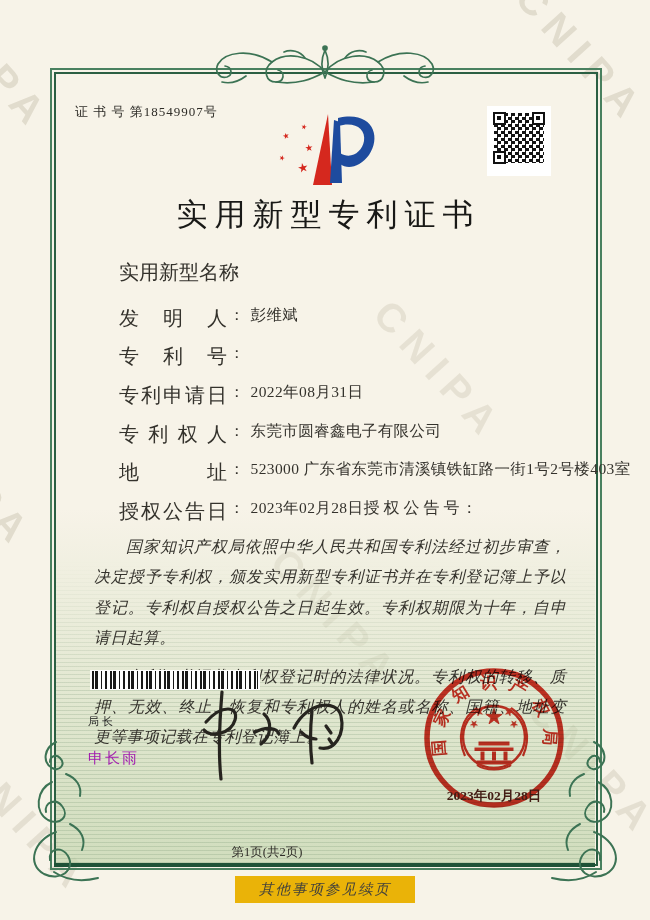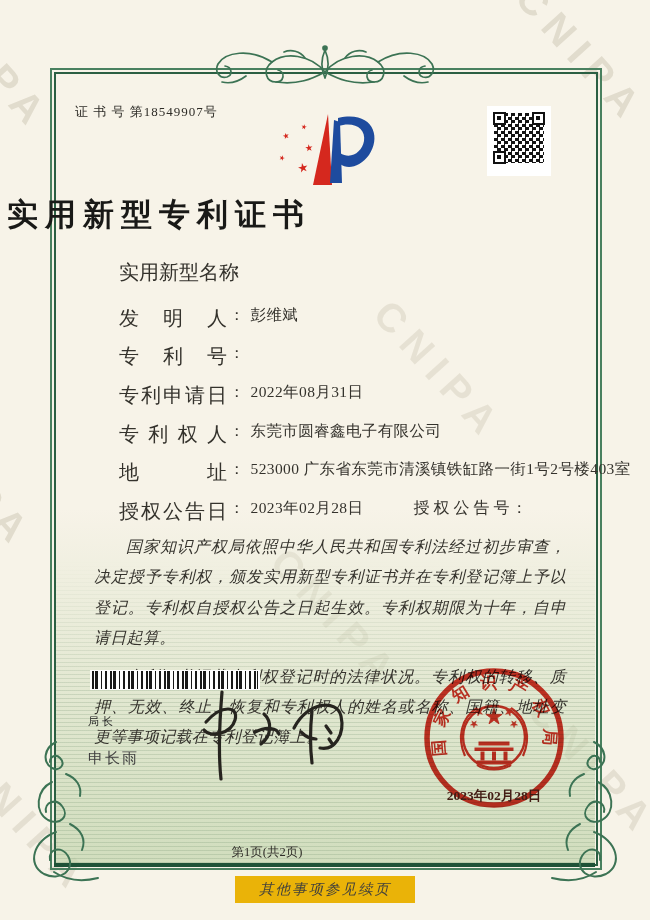--- a/index.html
+++ b/index.html
@@ -23,44 +23,44 @@
   .ornament{position:absolute;pointer-events:none;}
   
   .cert-no{position:absolute;left:75px;top:103px;font-size:13px;letter-spacing:1px;color:#2e2c27;}
   .logo{position:absolute;left:276px;top:110px;width:108px;height:80px;}
   .qr-panel{position:absolute;left:487px;top:106px;width:64px;height:70px;background:#ffffff;}
   .qr{position:absolute;left:7px;top:7px;width:50px;height:50px;
       background:repeating-conic-gradient(#151515 0% 25%,#ffffff 0% 50%) 0 0/7px 7px;}
   .finder{position:absolute;width:13px;height:13px;background:#fff;border:2.5px solid #111;box-sizing:border-box;}
   .finder::after{content:"";position:absolute;left:2px;top:2px;width:4px;height:4px;background:#111;}
   .f1{left:-1px;top:-1px}.f2{right:-1px;top:-1px}.f3{left:-1px;bottom:-1px}
-  .title{position:absolute;left:0;top:194px;width:650px;
-         font-size:31px;font-weight:700;letter-spacing:7px;color:#191917;padding-left:7px;box-sizing:border-box;}
+  .title{position:absolute;left:0;top:194px;width:650px;text-align:center;
+         font-size:31px;font-weight:400;letter-spacing:7px;color:#191917;padding-left:7px;box-sizing:border-box;}
   
   .fields{position:absolute;left:75px;top:259px;width:505px;font-size:15.5px;color:#34322c;}
   .frow{height:38.7px;display:flex;align-items:flex-start;white-space:nowrap;}
   .frow.first{margin-bottom:7px;}
   .flabel{width:108px;flex:none;text-align:justify;text-align-last:justify;font-size:20px;margin-left:44px;}
   .flabel2{width:96px;flex:none;text-align:justify;text-align-last:justify;font-size:16px;}
   .fsep{flex:none;margin:0 6px 0 2px;}
   .fval{letter-spacing:.4px;}
-  .grant2{margin-left:50px;display:flex;}
+  .grant2{display:flex;}
   
   .body-text{position:absolute;left:86px;top:524px;width:488px;}
   .body-text p{margin:8px;text-indent:2em;font-style:italic;font-size:16px;line-height:1.9;
                letter-spacing:.3px;color:#35332d;text-align:justify;}
   
   .barcode{position:absolute;left:90px;top:670px;width:170px;height:20px;background:#fff;padding:1px 2px;box-sizing:border-box;}
   .bars{width:100%;height:100%;
         background:repeating-linear-gradient(90deg,#191919 0 2px,#fff 2px 3px,#191919 3px 6px,#fff 6px 9px,#191919 9px 10px,#fff 10px 13px,#191919 13px 15px,#fff 15px 18px);}
   
   .sig-title{position:absolute;left:88px;top:714px;font-family:"Liberation Sans","DejaVu Sans",sans-serif;
              font-size:11px;letter-spacing:3px;color:#222;}
   .sig-name{position:absolute;left:88px;top:749px;font-family:Liberation Sans, sans-serif;
-            font-size:15px;letter-spacing:2px;color:#404040;}
+            font-size:15px;letter-spacing:2px;color:#a21caf;}
   .handwriting{position:absolute;left:178px;top:686px;width:175px;height:98px;}
   
   .seal{position:absolute;left:420px;top:664px;width:148px;height:150px;mix-blend-mode:multiply;opacity:.95;}
   
   .page-info{position:absolute;left:0;top:844px;width:534px;text-align:center;font-size:12.5px;color:#2f2d28;}
   .note{position:absolute;left:0;top:876px;width:650px;text-align:center;}
   .note span{display:inline-block;background:#eab308;padding:4px 24px;font-style:italic;
              font-size:14.5px;letter-spacing:2px;color:#45433b;}
 </style>
 </head>

